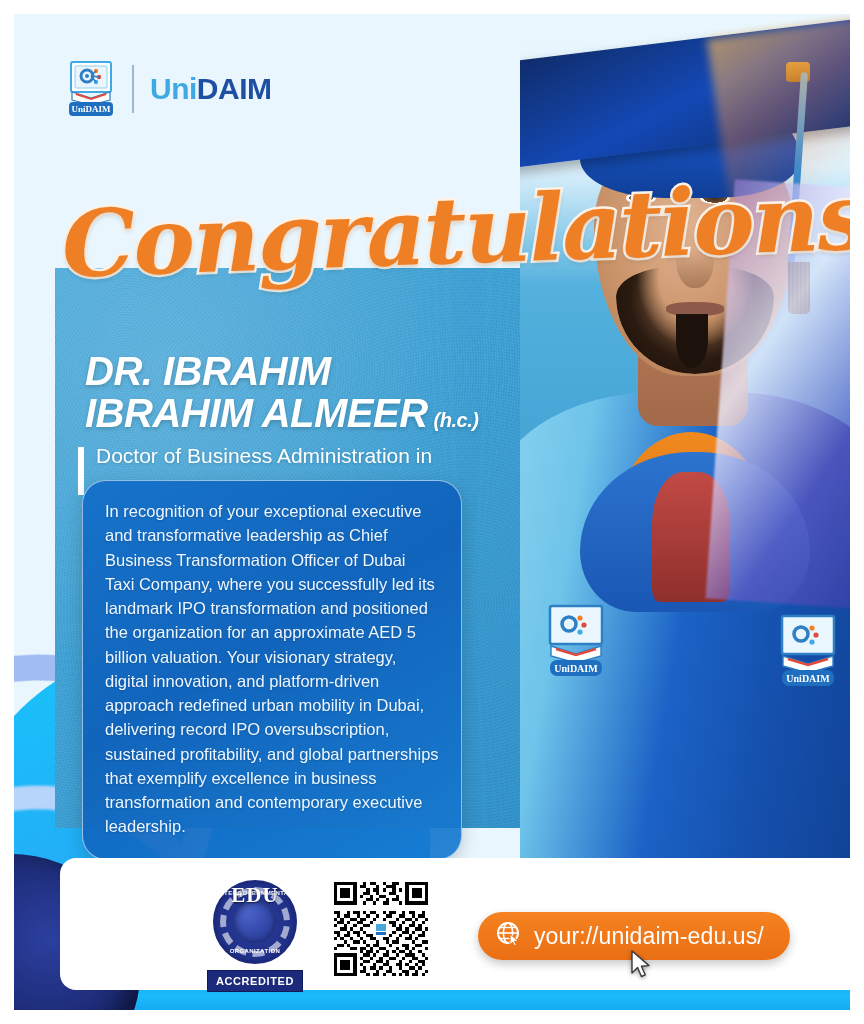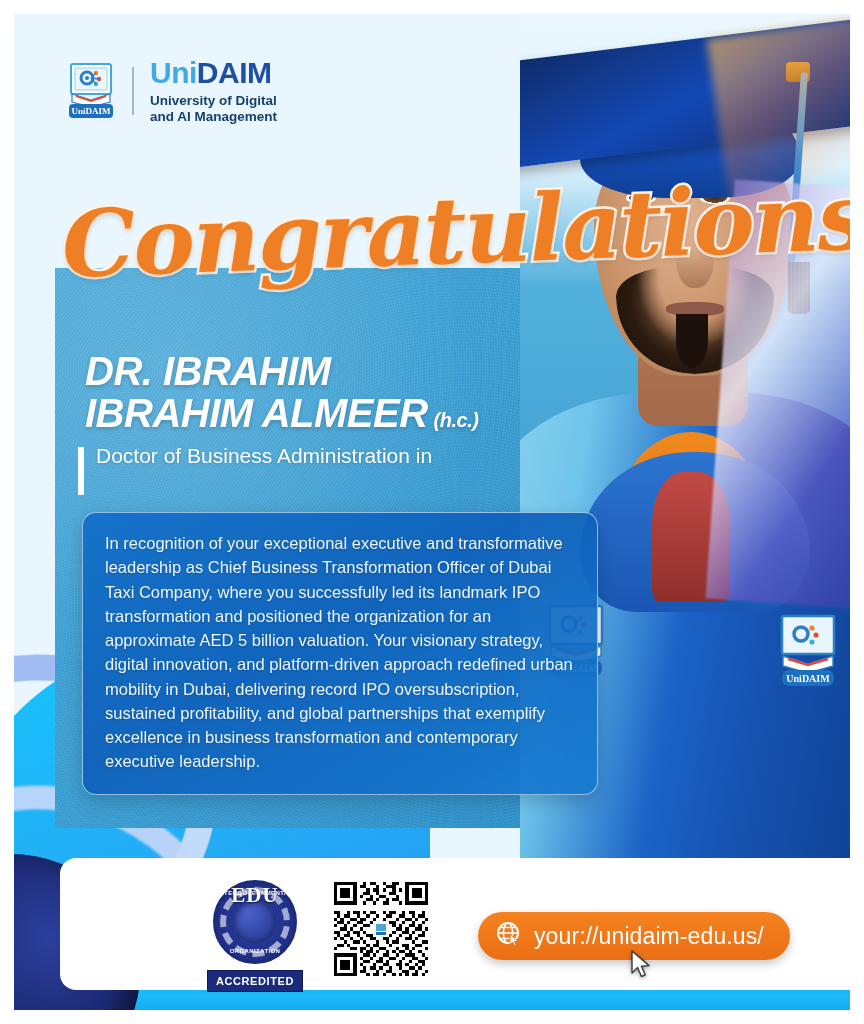--- a/index.html
+++ b/index.html
@@ -207,24 +207,24 @@
   }
   .degree-bar { width: 6px; height: 48px; background: #ffffff; margin-top: 4px; }
   .degree {
     font-size: 21px; color: #ffffff; line-height: 1.28; font-weight: 400;
     text-shadow: 0 1px 3px rgba(0,0,0,.18);
   }
 
   
   .citation {
     position: absolute;
-    left: 82px; top: 512px;
-    width: 516px;
+    left: 82px; top: 480px;
+    width: 380px;
     padding: 18px 22px 20px 22px;
-    border-radius: 14px;
+    border-radius: 24px;
     border: 1px solid rgba(255,255,255,.55);
     background: linear-gradient(150deg, rgba(18,110,200,.93) 0%, rgba(14,96,186,.93) 45%, rgba(22,122,208,.92) 100%);
     box-shadow: 0 6px 18px rgba(0,0,0,.18);
     z-index: 27;
   }
   .citation p {
     color: #eef6ff;
     font-size: 16.5px;
     line-height: 1.47;
     font-weight: 500;
@@ -486,24 +486,20 @@
         <path d="M27 18 L32 13 M27 18 L35 19 M27 18 L32 24" stroke="#2f7fc4" stroke-width="1.4"></path>
         <path d="M8 34 L27 40 L46 34 L46 42 L27 47 L8 42 Z" fill="#ffffff" stroke="#2f7fc4" stroke-width="1.2"></path>
         <path d="M12 36 L27 41 L42 36" fill="none" stroke="#e24b3c" stroke-width="2"></path>
         <path d="M9 44 h36 a4 4 0 0 1 4 4 v6 a4 4 0 0 1 -4 4 h-36 a4 4 0 0 1 -4 -4 v-6 a4 4 0 0 1 4 -4 z" fill="#1f6fc0"></path>
         <text x="27" y="54" font-family="Liberation Serif, serif" font-size="9" font-weight="700" fill="#ffffff" text-anchor="middle">UniDAIM</text>
       </svg>
     </div>
     <div class="logo-divider"></div>
     <div class="logo-text">
       <div class="logo-title"><span class="uni">Uni</span><span>DAIM</span></div>
-      <div class="logo-sub">
-        <div>University of Digital</div>
-        <div>and AI Management</div>
-      </div>
     </div>
   </div>
 
   <div class="portrait">
     <div class="ph-sky"></div>
     <div class="ph-gown"></div>
     <div class="ph-gown-hood"></div>
     <div class="ph-gown-collar"></div>
     <div class="ph-shirt"></div>
     <div class="ph-neck"></div>

